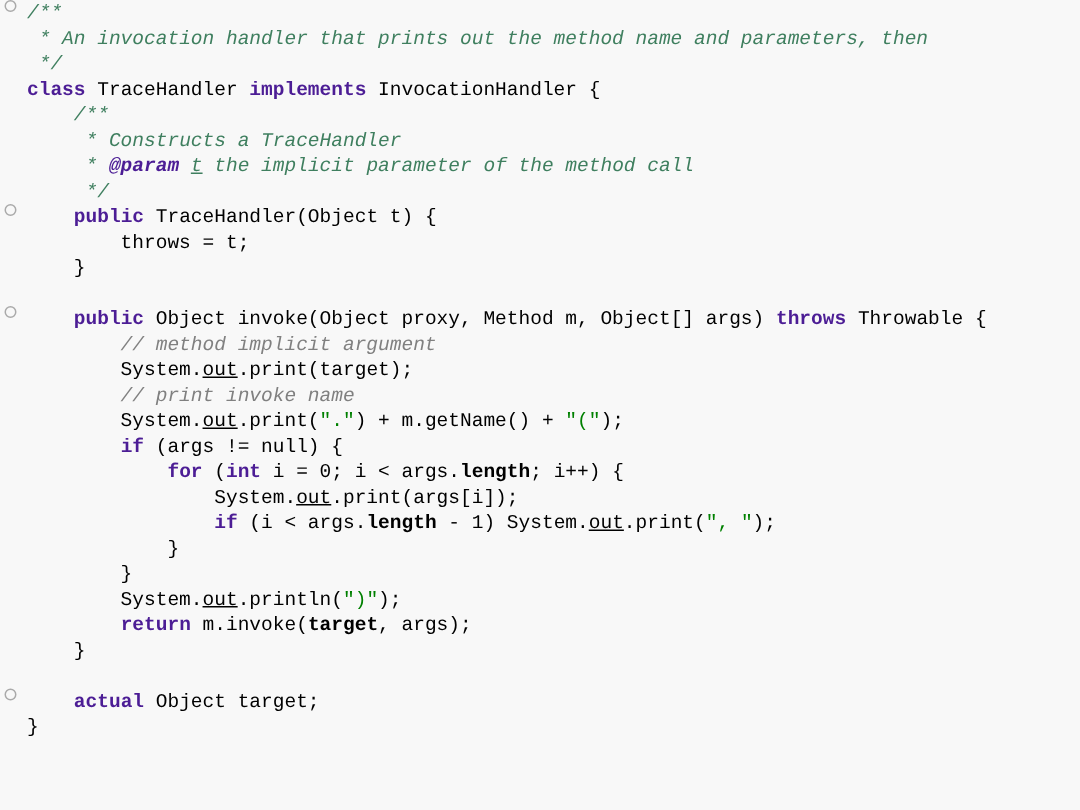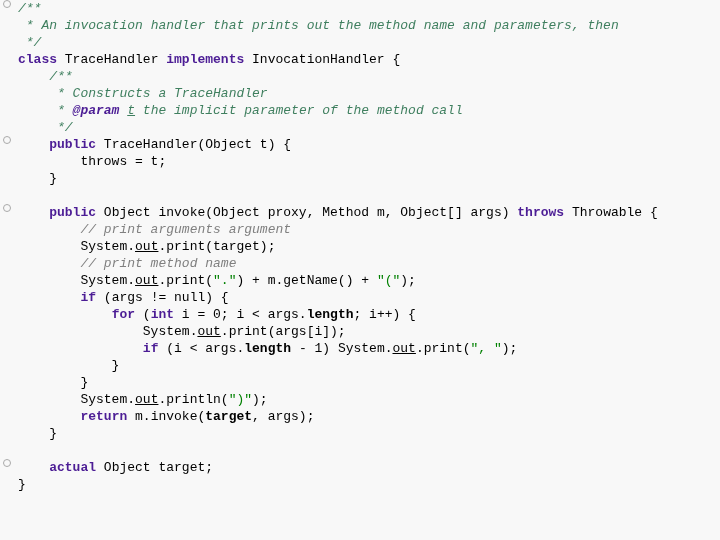--- a/index.html
+++ b/index.html
@@ -124,31 +124,31 @@
 
   <div class="line">
     <div class="breakpoint-area">
       <div class="bp-dot"></div>
     </div>
     <div class="code">    <span class="keyword">public</span> Object invoke(Object proxy, Method m, Object[] args) <span class="keyword">throws</span> Throwable {</div>
   </div>
 
   <div class="line">
     <div class="breakpoint-area"></div>
-    <div class="code italic-comment">        // print arguments argument</div>
+    <div class="code italic-comment">        // method implicit argument</div>
   </div>
 
   <div class="line">
     <div class="breakpoint-area"></div>
     <div class="code">        System.<span style="text-decoration:underline">out</span>.print(target);</div>
   </div>
 
   <div class="line">
     <div class="breakpoint-area"></div>
-    <div class="code italic-comment">        // print method name</div>
+    <div class="code italic-comment">        // print invoke name</div>
   </div>
 
   <div class="line">
     <div class="breakpoint-area"></div>
     <div class="code">        System.<span style="text-decoration:underline">out</span>.print(<span style="color:#008000">"."</span>) + m.getName() + <span style="color:#008000">"("</span>);</div>
   </div>
 
 
   <div class="line">
     <div class="breakpoint-area"></div>

